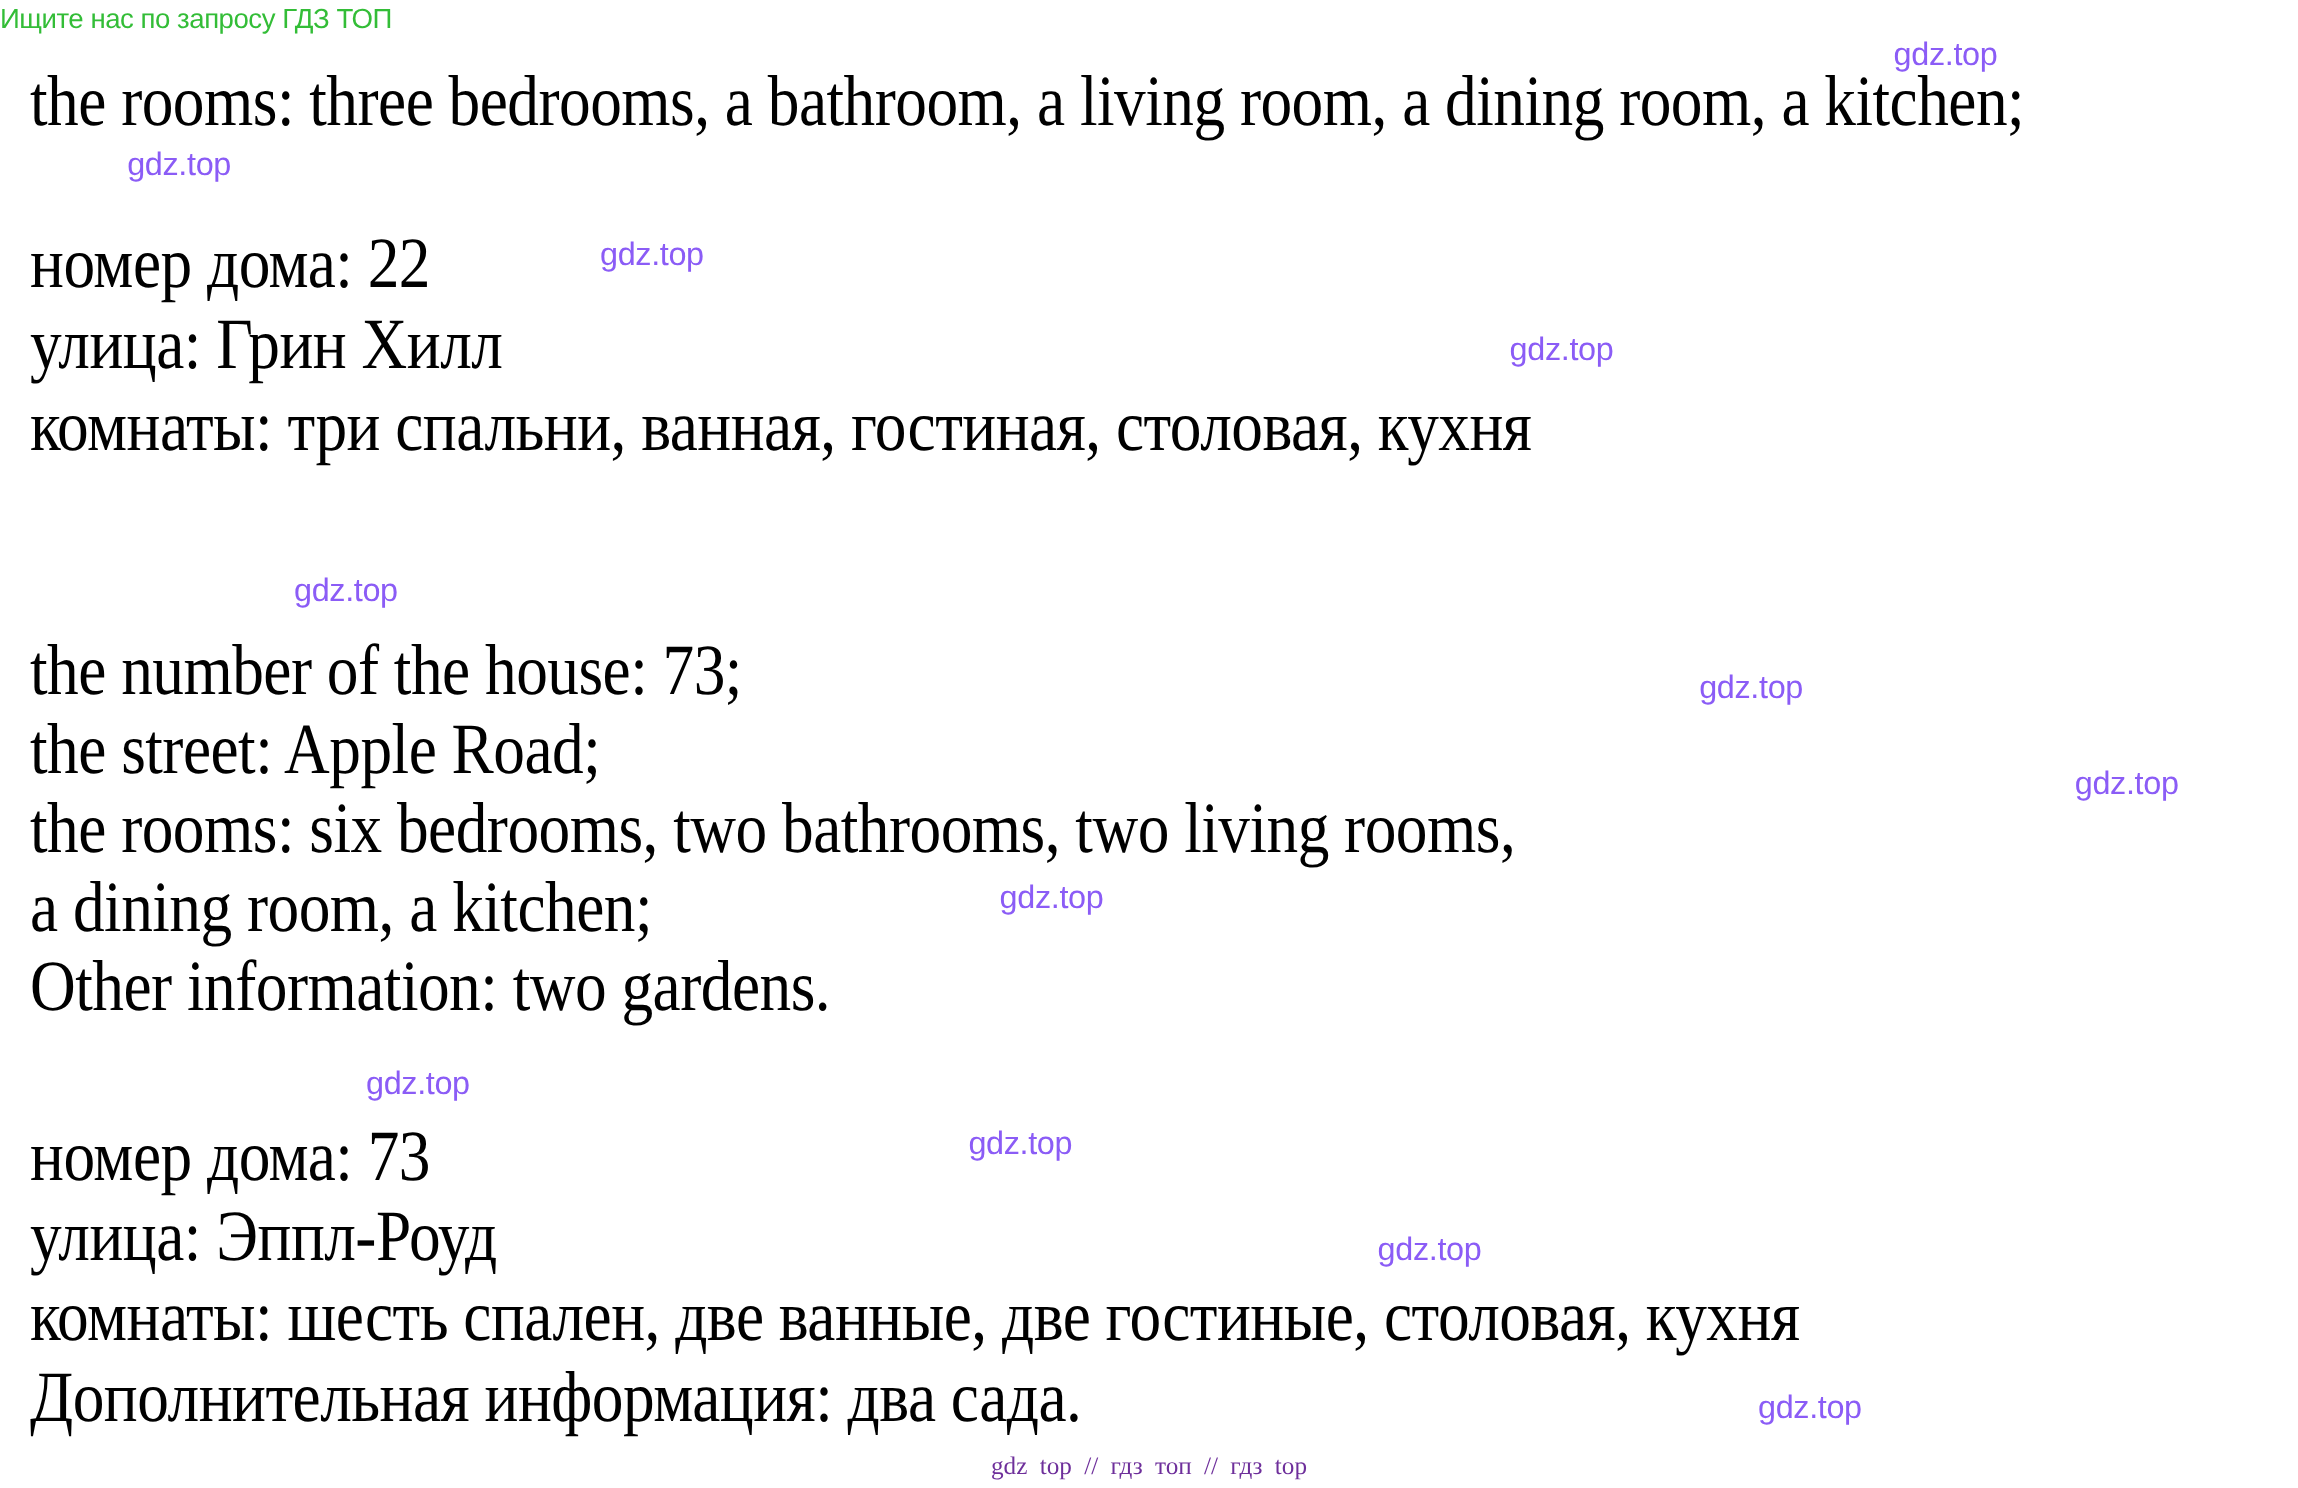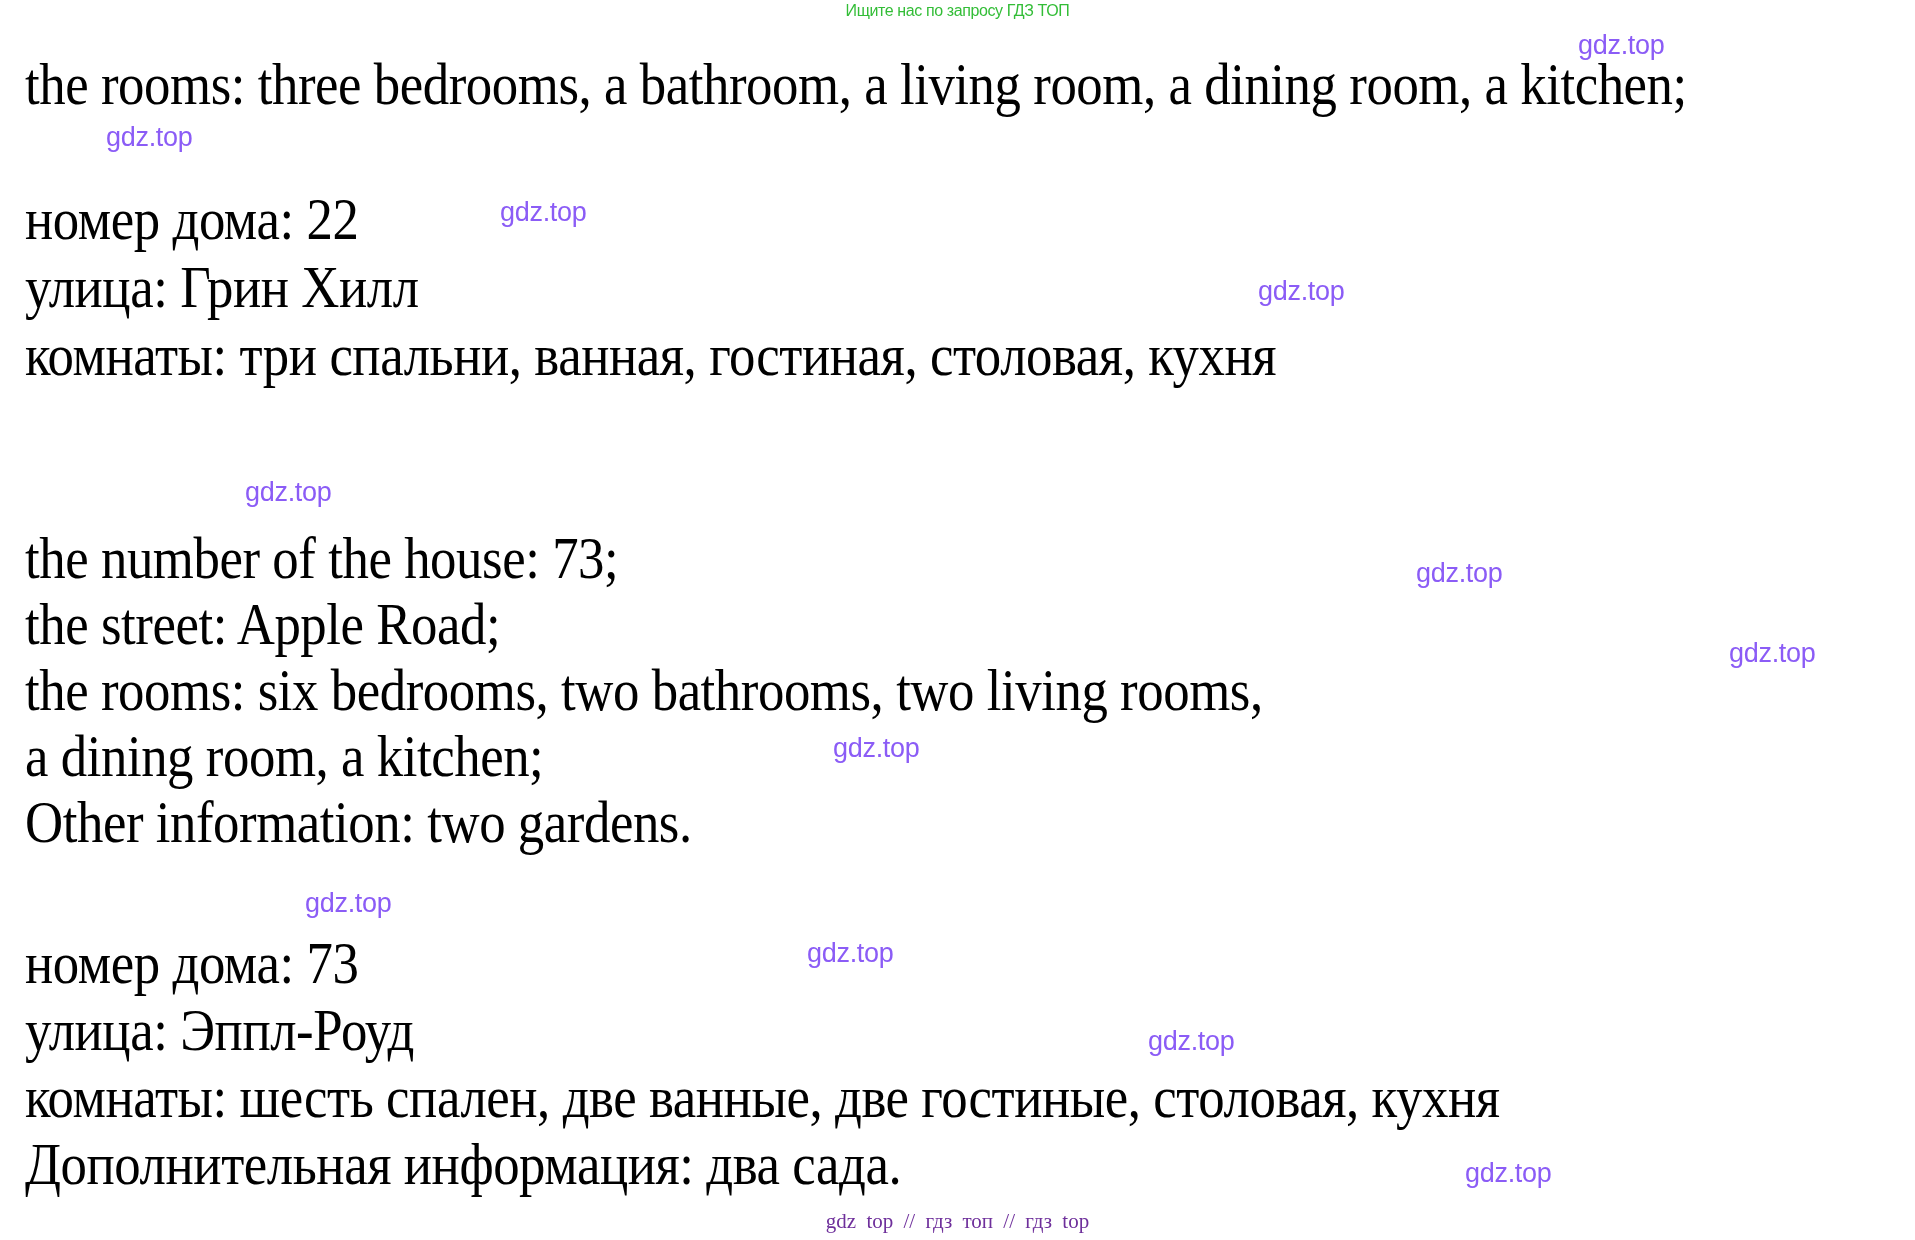--- a/index.html
+++ b/index.html
@@ -8,23 +8,23 @@
     background: #ffffff;
     position: relative;
     overflow: hidden;
     font-family: "Liberation Serif", serif;
   }
   .sheet { position: absolute; inset: 0; }
 
   .promo {
     position: absolute;
     top: 2px; left: 0; width: 100%;
-    text-align: center;
+    text-align: left;
     font-family: "Liberation Sans", sans-serif;
-    font-size: 16px;
+    font-size: 23px;
     letter-spacing: -0.4px;
     color: #33bd37;
   }
 
   .section {
     position: absolute;
     left: 25px;
     font-size: 60px;
     line-height: 66px;
     color: #000000;

